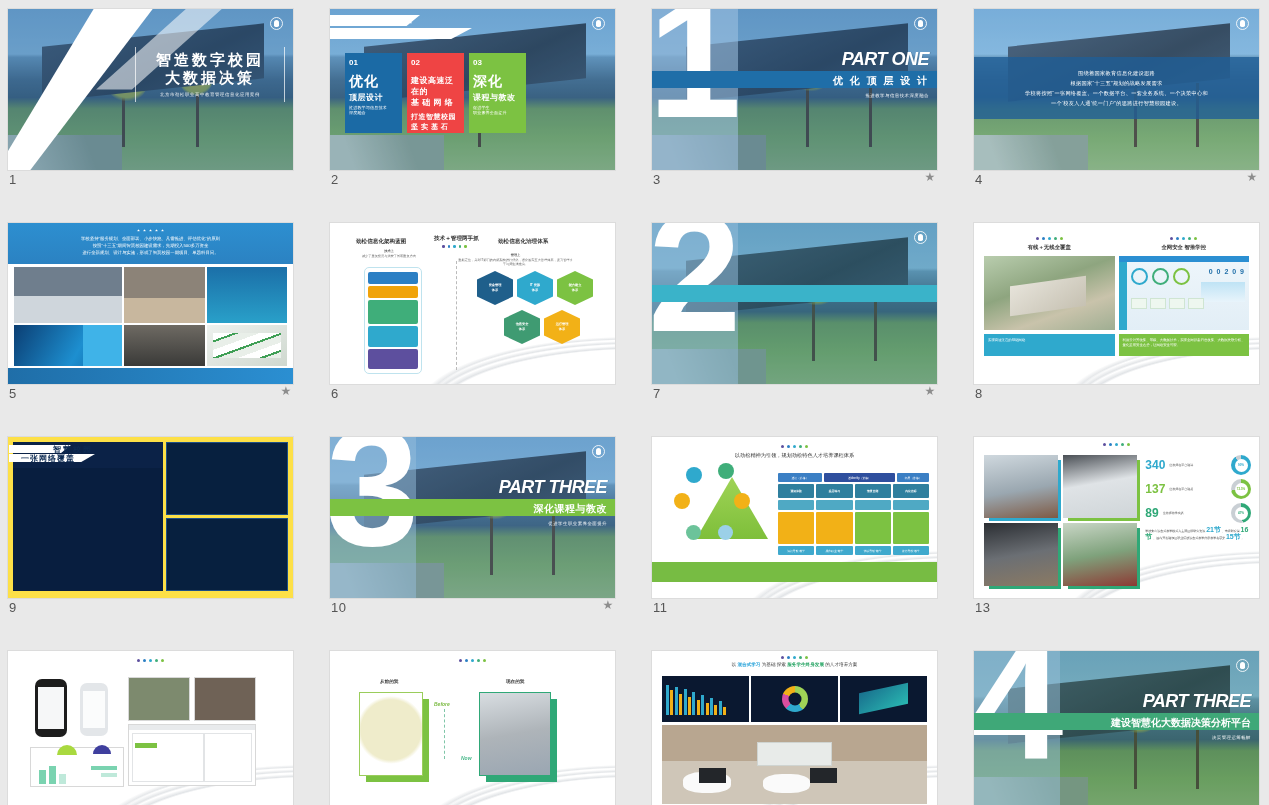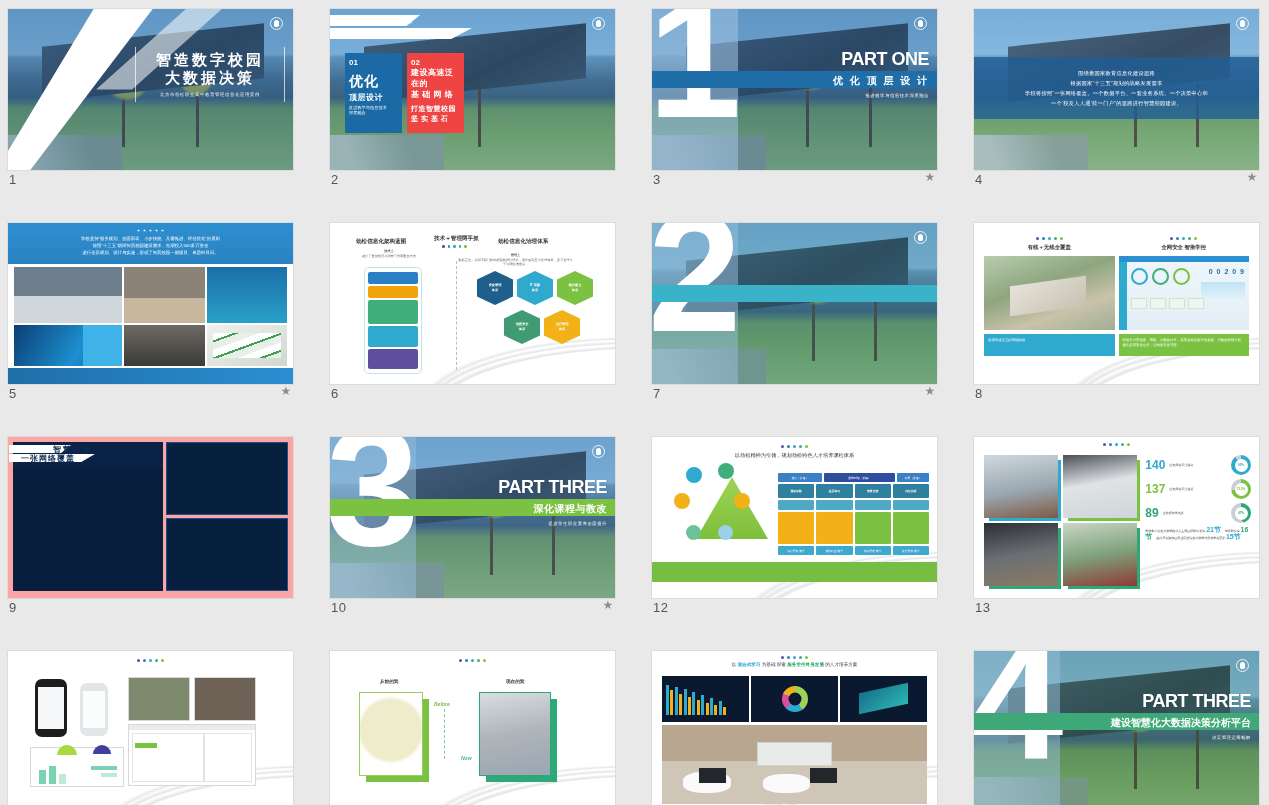--- a/index.html
+++ b/index.html
@@ -103,21 +103,21 @@
   .s2 .card .mid { font-size:8px; font-weight:700; letter-spacing:.5px; margin-top:1px;}
   .s2 .card .sm  { font-size:4px; line-height:5px; margin-top:2px; letter-spacing:.2px;}
   
   .pnum {
     position:absolute; left:-4px; top:-34px;
     font-size:168px; font-weight:700; color:#fff; line-height:1;
     font-family:"Liberation Sans", sans-serif;
   }
   .pbar { position:absolute; left:0; width:100%; height:17px; top:62px; }
   .pright { position:absolute; right:8px; top:40px; text-align:right; }
-  .pen { color:#fff; font-weight:700; font-size:18px; letter-spacing:-.5px; 
+  .pen { color:#fff; font-weight:700; font-size:18px; letter-spacing:-.5px; font-style:italic;
          text-shadow:1px 0 0 rgba(0,0,0,.12); }
   .pcn { color:#fff; font-weight:700; font-size:10px; letter-spacing:2px; margin-top:4px;}
   .psub{ color:rgba(255,255,255,.95); font-size:4.4px; margin-top:5px; letter-spacing:.5px;}
   .pleftband { position:absolute; left:0; top:0; width:30%; height:100%; background:rgba(160,195,225,.55); }
   
   .s4 .band { position:absolute; left:0; top:48px; width:100%; height:62px; background:rgba(31,94,150,.80);
               display:flex; flex-direction:column; align-items:center; justify-content:center; gap:3px; }
   .s4 .band div { color:#fff; font-size:5.2px; letter-spacing:.3px; }
   
   .s5 { background:#fff; }
@@ -169,21 +169,21 @@
   .s8 h4 { font-size:5.4px; font-weight:700; color:#333; text-align:center; margin-top:4px;}
   .s8 .cols { position:absolute; left:10px; right:10px; top:14px; display:flex; gap:4px; }
   .s8 .col { flex:1; }
   .s8 .img { height:74px; margin-top:5px; position:relative; overflow:hidden; }
   .s8 .imgA { background:linear-gradient(160deg,#b9cdae,#8ea57f 40%,#c9c3ab 70%,#9fae92); }
   .s8 .imgA::after{content:"";position:absolute;left:20%;top:34%;width:58%;height:40%;
        background:linear-gradient(150deg,#e6e3da,#c6c1b2);transform:skewY(-8deg);}
   .s8 .imgB { background:linear-gradient(180deg,#eef6fb,#e2eef6); }
   .s8 .cap2 { margin-top:4px; padding:4px 4px; color:#fff; font-size:3.4px; line-height:5px; height:22px;}
   
-  .s9 { background:#fca5a5; }
+  .s9 { background:#fde047; }
   .s9 .inner { position:absolute; left:5px; top:5px; right:5px; bottom:7px; display:flex; gap:3px; }
   .s9 .left { flex:1.05; background:#081e3f; position:relative; }
   .s9 .right { flex:.85; display:flex; flex-direction:column; gap:3px; }
   .s9 .rcard { flex:1; background:#07203f; border:1px solid #1d4f86; position:relative; }
   .s9 .hdr { position:absolute; left:0; top:0; width:100%; height:26px; background:#0b2247; }
   .s9 .bn1,.s9 .bn2 { position:absolute; background:#fff; height:8px; }
   .s9 .bn1 { left:-4px; top:3px; width:62px; clip-path:polygon(0 0,100% 0,84% 100%,0 100%); }
   .s9 .bn2 { left:-4px; top:12px; width:86px; clip-path:polygon(0 0,100% 0,84% 100%,0 100%); }
   .s9 .t1 { position:absolute; left:40px; top:2px; font-size:8px; font-weight:700; color:#0c2a52; letter-spacing:2px;}
   .s9 .t2 { position:absolute; left:8px; top:11px; font-size:8px; font-weight:700; color:#0c2a52; letter-spacing:1px;}
@@ -289,24 +289,31 @@
         <div class="cards">
           <div class="card" style="background:#1b6aa5">
             <div class="num">01</div>
             <div class="big">优化</div>
             <div class="mid">顶层设计</div>
             <div class="sm" style="white-space:pre-line">推进教学与信息技术
 深度融合</div>
           </div>
           <div class="card" style="background:#ef4444">
             <div class="num">02</div>
-            <div class="mid" style="white-space:pre-line;margin-top:0">建设高速泛在的
+            <div class="mid" style="white-space:pre-line;margin-top:8px">建设高速泛在的
 基 础 网 络</div>
             <div class="mid" style="white-space:pre-line;margin-top:4px;font-size:7px">打造智慧校园
 坚 实 基 石</div>
+          </div>
+          <div class="card" style="background:#7cc242">
+            <div class="num">03</div>
+            <div class="big">深化</div>
+            <div class="mid">课程与教改</div>
+            <div class="sm" style="white-space:pre-line">促进学生
+职业素养全面提升</div>
           </div>
         </div>
       </div>
     </div>
     <div class="cap">2</div>
   </div>
 
   <div class="cell">
     <div class="thumb-wrap">
       <div class="thumb s3">
@@ -601,21 +608,21 @@
           <div class="trow">
             <div class="tc" style="background:#3fa9cd;height:9px">知识导航·教学</div>
             <div class="tc" style="background:#3fa9cd;height:9px">操作职业·教学</div>
             <div class="tc" style="background:#3fa9cd;height:9px">情境导航·教学</div>
             <div class="tc" style="background:#3fa9cd;height:9px">能力导航·教学</div>
           </div>
         </div>
         <div class="gband"></div>
       </div>
     </div>
-    <div class="cap">12</div>
+    <div class="cap">11</div>
   </div>
 
   <div class="cell">
     <div class="thumb-wrap">
       <div class="thumb s12 wbg">
         <div class="swirl"></div>
         <div class="dots5">
           <i style="background:#5d4f9e"></i>
             <i style="background:#2b7fc4"></i>
           <i style="background:#2fa9cd"></i>
@@ -636,21 +643,21 @@
               <div class="sh" style="background:#2fa877"></div>
               <div class="im" style="background:linear-gradient(170deg,#2b2e33,#6b6f74 50%,#8b7a63)"></div>
             </div>
             <div class="pc">
               <div class="sh" style="background:#2fa877"></div>
               <div class="im" style="background:linear-gradient(170deg,#c9d6c6,#7fa27c 50%,#8d3a34)"></div>
             </div>
           </div>
           <div class="stats">
             <div class="st">
-              <div class="stn" style="color:#2fa9cd">140</div>
+              <div class="stn" style="color:#2fa9cd">340</div>
               <div class="stl">位教师在平台建课</div>
               <div class="ring" style="background:conic-gradient(#2fa9cd 0 90%,#c9cfd4 90% 100%)">
                 <span style="background:#fff;color:#2fa9cd;border-radius:50%;width:13px;height:13px;display:flex;align-items:center;justify-content:center">90%</span>
               </div>
             </div>
             <div class="st">
               <div class="stn" style="color:#7cc242">137</div>
               <div class="stl">位教师在平台建起</div>
               <div class="ring" style="background:conic-gradient(#7cc242 0 72.5%,#c9cfd4 72.5% 100%)">
                 <span style="background:#fff;color:#7cc242;border-radius:50%;width:13px;height:13px;display:flex;align-items:center;justify-content:center">72.5%</span>

